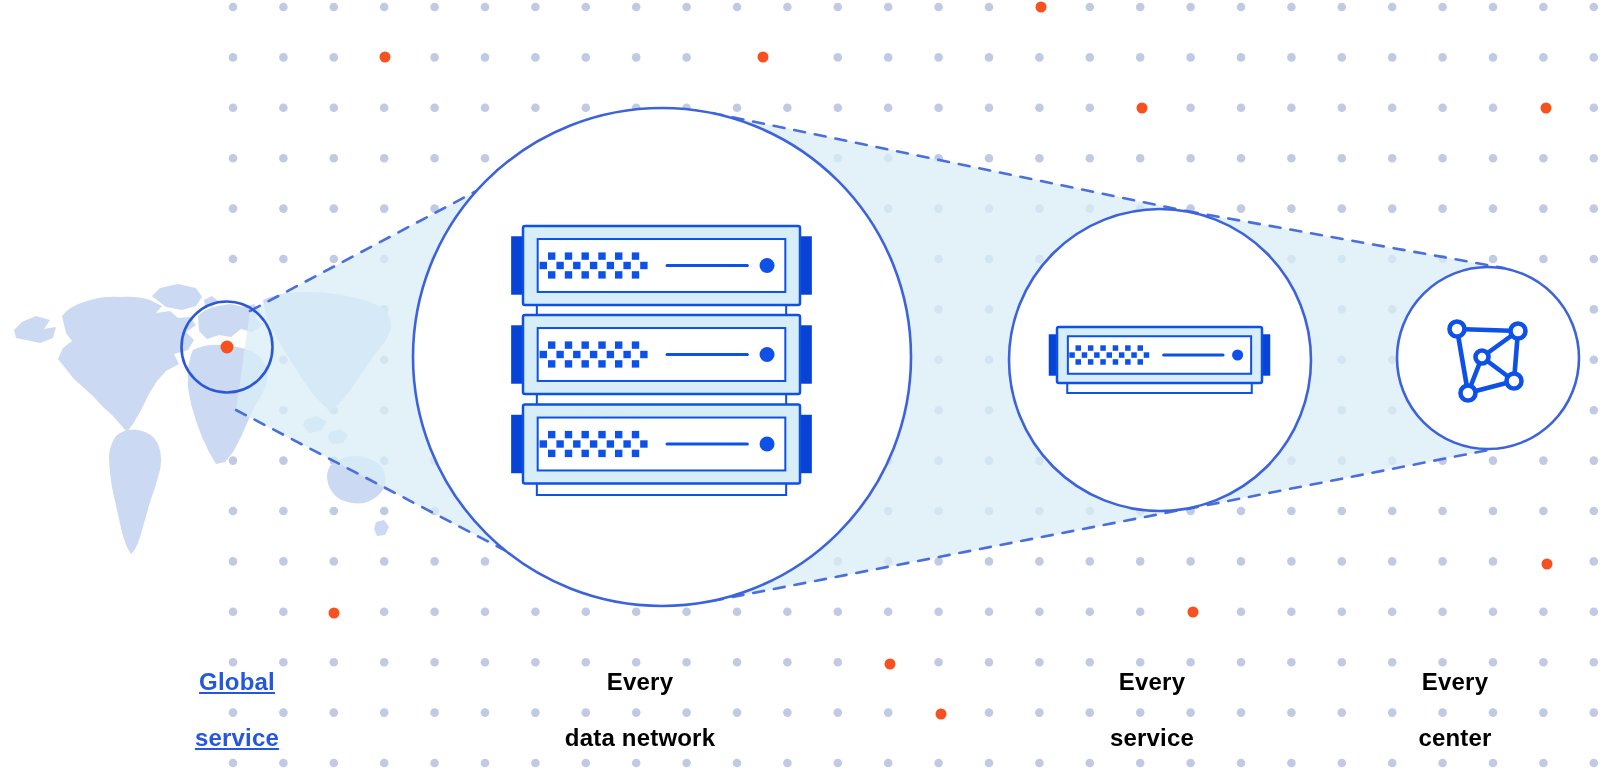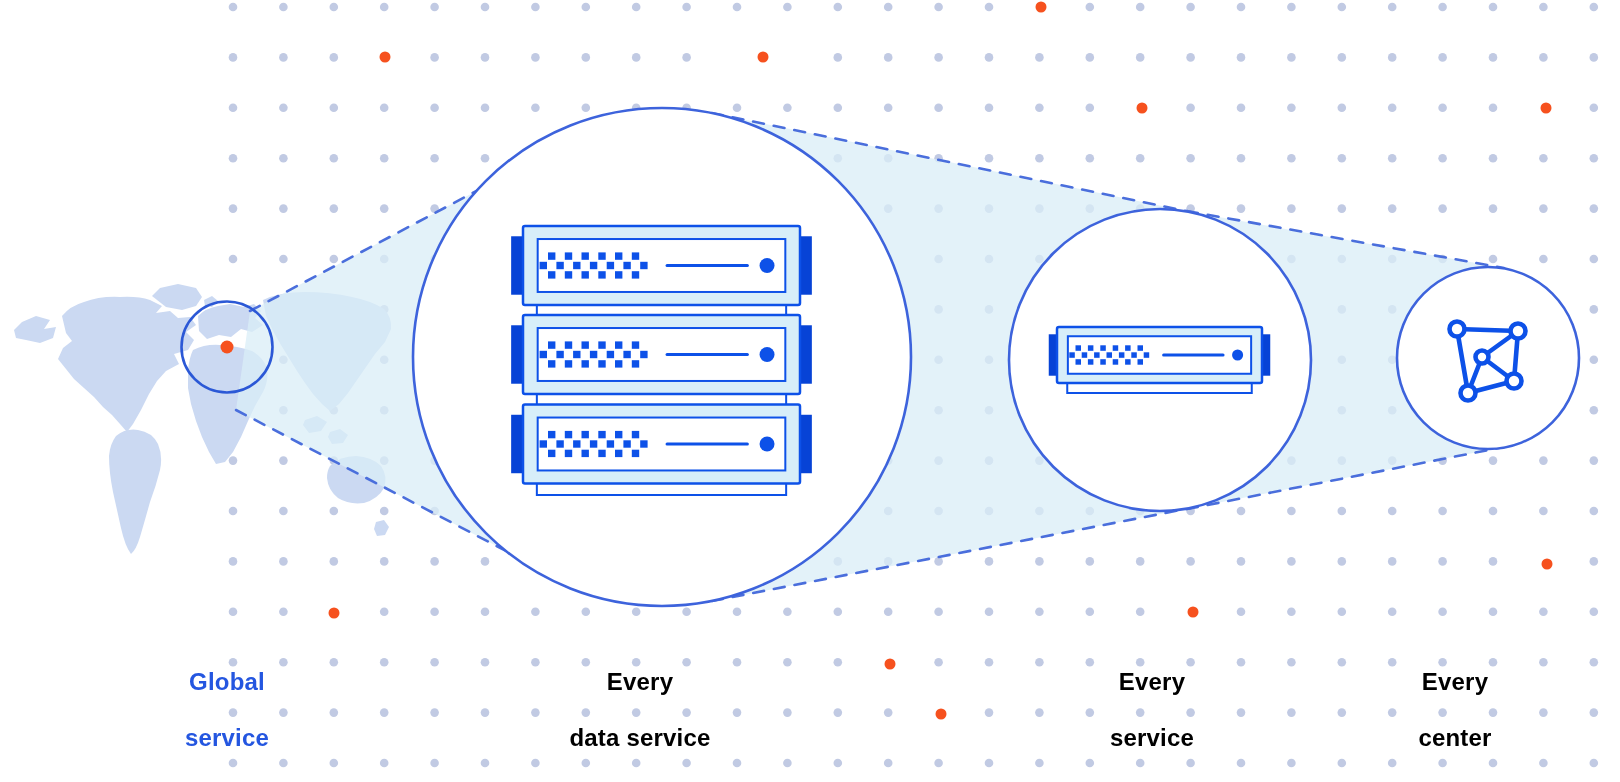--- a/index.html
+++ b/index.html
@@ -630,24 +630,24 @@
         <circle cx="1546" cy="108" r="5.5" fill="#F6511E"></circle>
         <circle cx="334" cy="613" r="5.5" fill="#F6511E"></circle>
         <circle cx="890" cy="664" r="5.5" fill="#F6511E"></circle>
         <circle cx="941" cy="714" r="5.5" fill="#F6511E"></circle>
         <circle cx="1193" cy="612" r="5.5" fill="#F6511E"></circle>
         <circle cx="1547" cy="564" r="5.5" fill="#F6511E"></circle>
         <circle cx="227" cy="347" r="6.5" fill="#F6511E"></circle>
       </g>
   </svg>
 
-  <div class="stage-label blue" style="left:57px;top:668px;"><span>Global</span><br>
+  <div class="stage-label blue" style="left:67px;top:668px;text-decoration:underline;"><span>Global</span><br>
        <span>service</span></div>
 
   <div class="stage-label" style="left:470px;top:668px;"><span>Every</span><br>
-       <span>data service</span></div>
+       <span>data network</span></div>
 
   <div class="stage-label" style="left:982px;top:668px;"><span>Every</span><br>
        <span>service</span></div>
 
   <div class="stage-label" style="left:1285px;top:668px;"><span>Every</span><br>
        <span>center</span></div>
 </div>
 
 </body></html>

